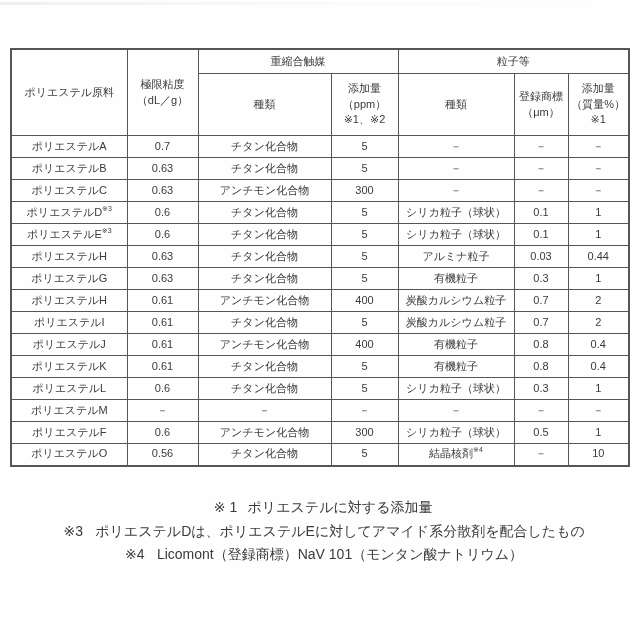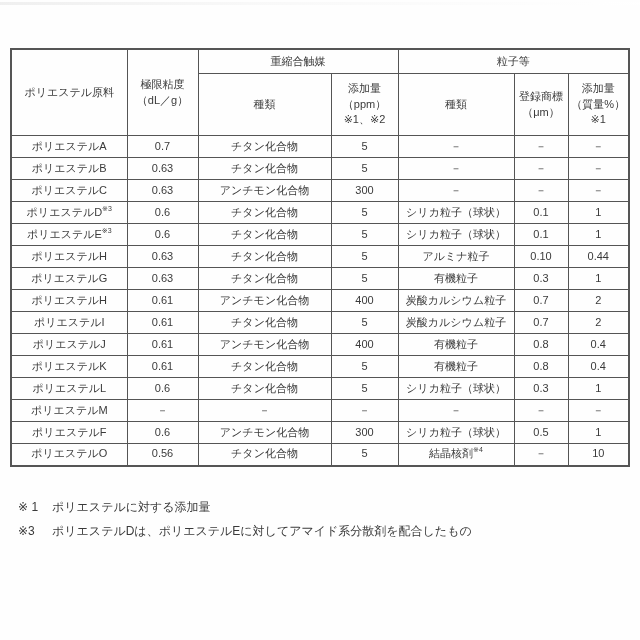--- a/index.html
+++ b/index.html
@@ -64,24 +64,25 @@
   .footnotes {
     position: absolute;
     left: 18px;
     top: 496px;
     width: 610px;
     list-style: none;
     margin: 0;
     padding: 0;
   }
   .footnotes li {
-    font-size: 12px;
+    font-size: 14px;
     line-height: 23.5px;
     color: #3a3a3a;
     white-space: nowrap;
+    text-align: center;
   }
   .footnotes .fn-marker {
     display: inline-block;
     min-width: 24px;
     margin-right: 10px;
   }
 </style>
 </head>
 <body>
 
@@ -169,21 +170,21 @@
       <td>0.1</td>
       <td>1</td>
     </tr>
 
     <tr>
       <td><span>ポリエステルH</span><sup></sup></td>
       <td>0.63</td>
       <td>チタン化合物</td>
       <td>5</td>
       <td><span>アルミナ粒子</span><sup></sup></td>
-      <td>0.10</td>
+      <td>0.03</td>
       <td>0.44</td>
     </tr>
 
     <tr>
       <td><span>ポリエステルG</span><sup></sup></td>
       <td>0.63</td>
       <td>チタン化合物</td>
       <td>5</td>
       <td><span>有機粒子</span><sup></sup></td>
       <td>0.3</td>
@@ -275,15 +276,18 @@
   <ul class="footnotes">
     <li>
       <span class="fn-marker">※ 1</span><span>ポリエステルに対する添加量</span>
     </li>
 
 
     <li>
       <span class="fn-marker">※3</span><span>ポリエステルDは、ポリエステルEに対してアマイド系分散剤を配合したもの</span>
     </li>
 
+    <li>
+      <span class="fn-marker">※4</span><span>Licomont（登録商標）NaV 101（モンタン酸ナトリウム）</span>
+    </li>
   </ul>
 
 </div>
 
 </body></html>

